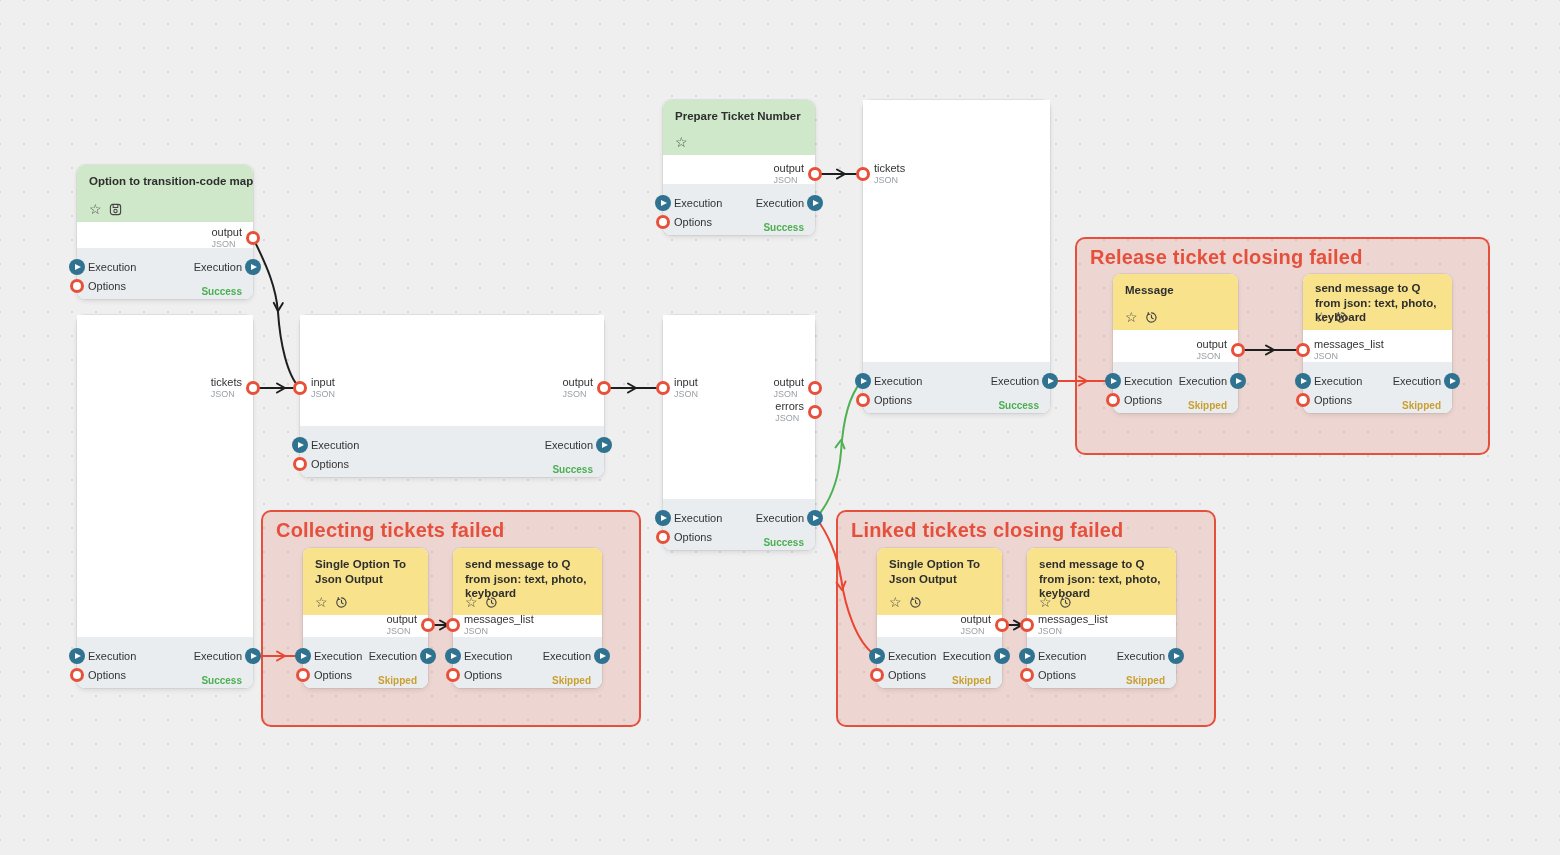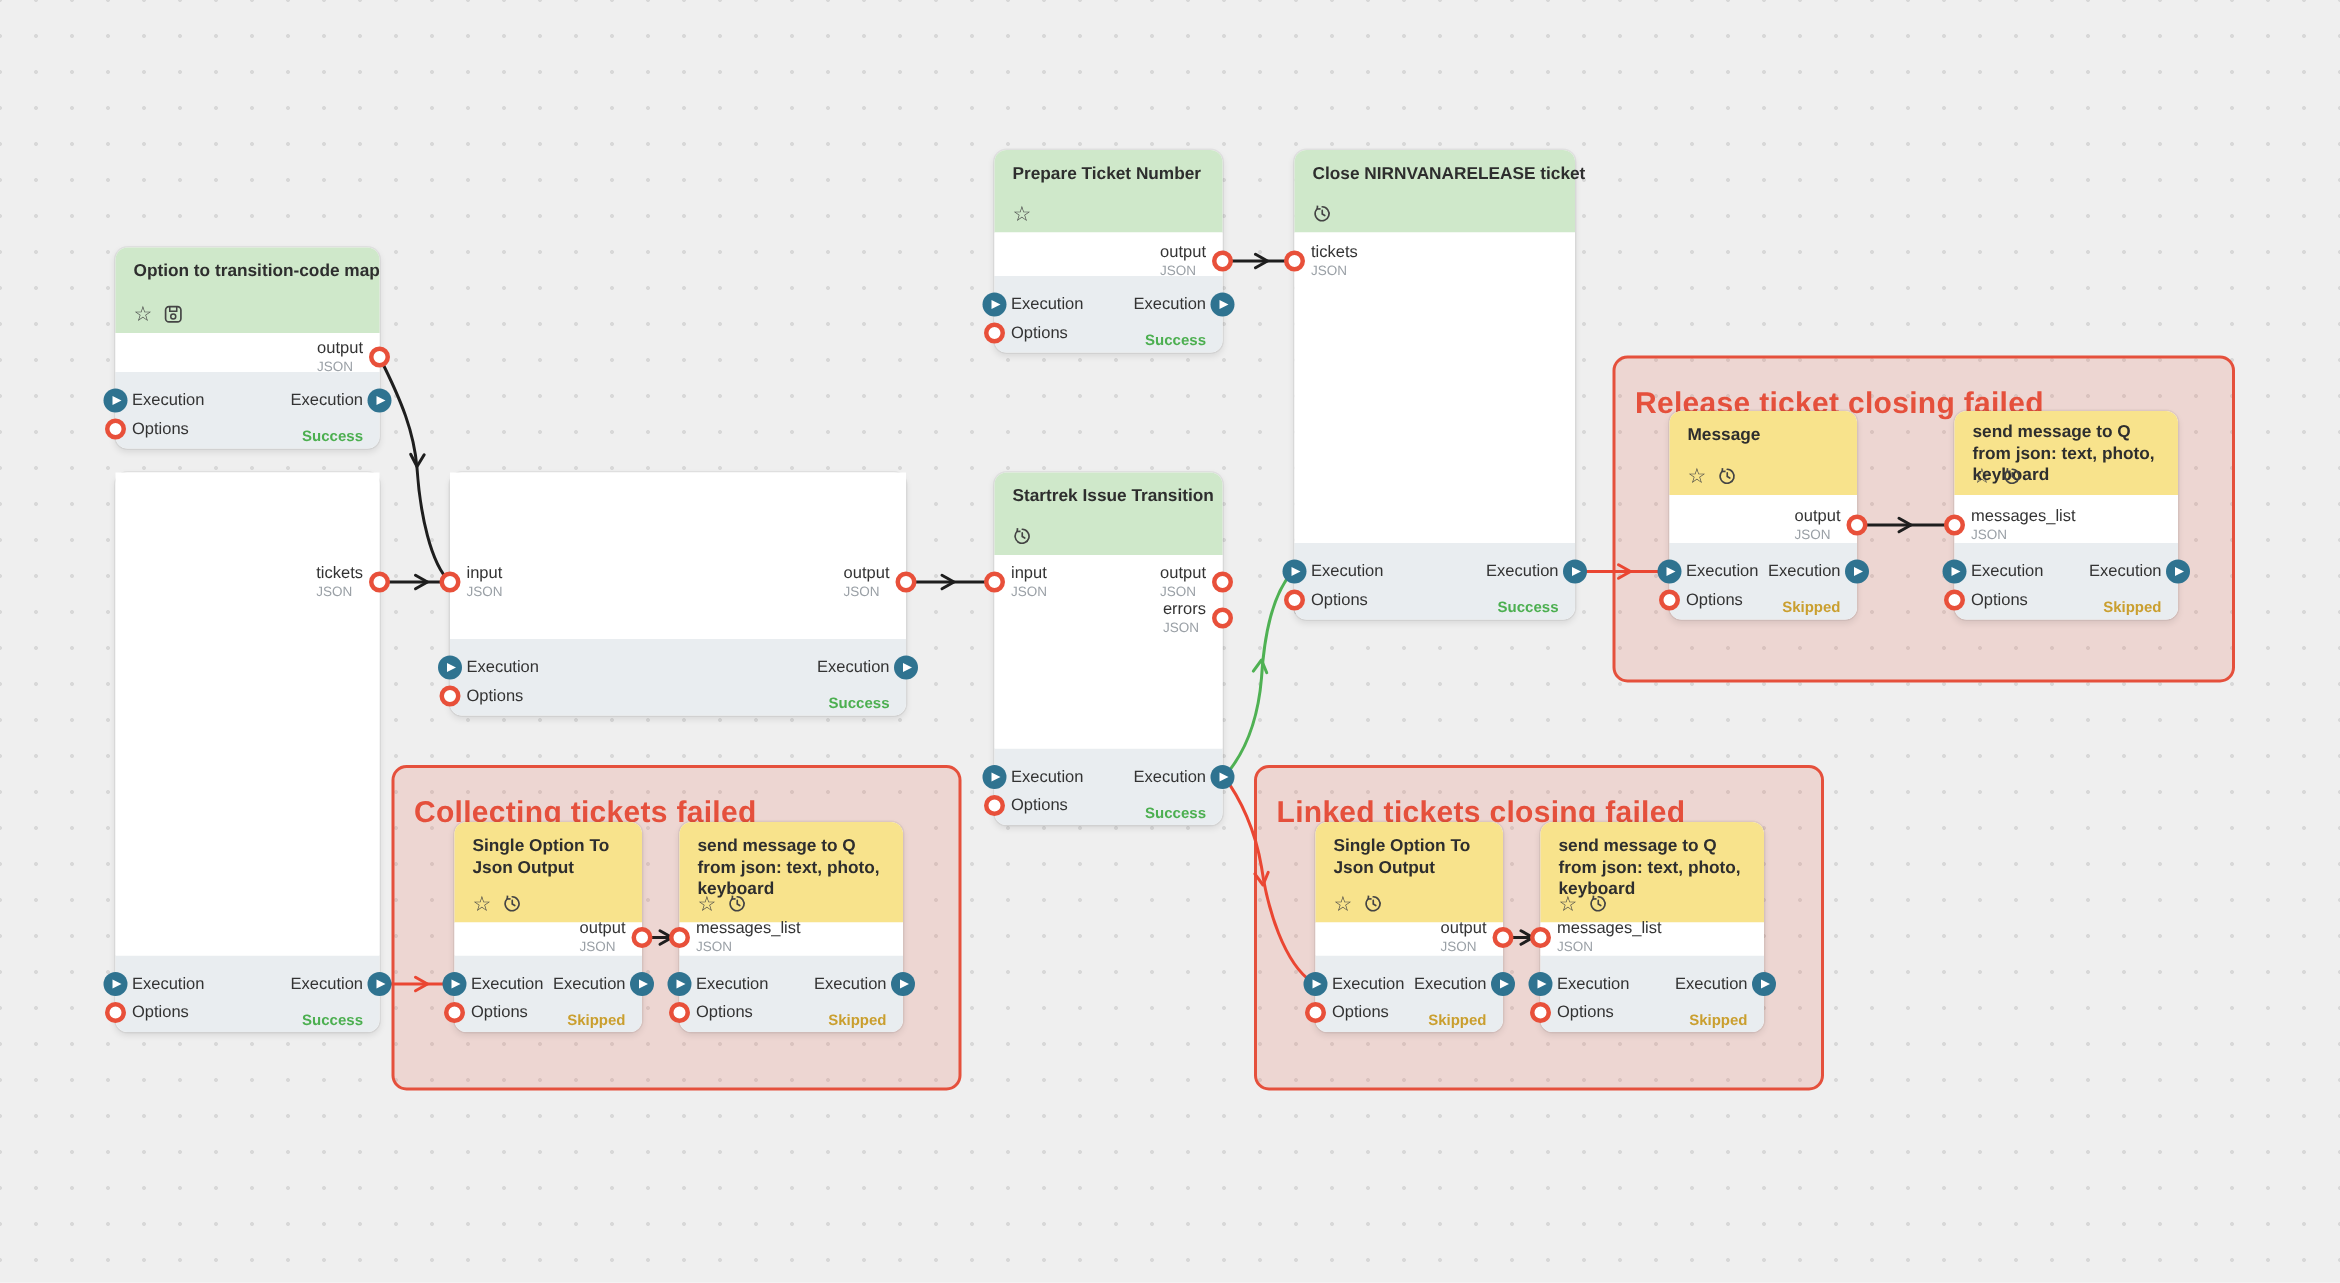--- a/index.html
+++ b/index.html
@@ -2,21 +2,21 @@
 <html><head>
 <meta charset="utf-8">
 <style>
   html,body{margin:0;padding:0;}
   body{width:1560px;height:855px;overflow:hidden;font-family:"Liberation Sans",sans-serif;}
   .canvas{position:relative;width:1560px;height:855px;background:#efefef;
     background-image:radial-gradient(circle,#d8d8d8 1.1px,transparent 1.5px);
     background-size:24px 24px;background-position:12px 12px;}
   .group{position:absolute;z-index:1;background:rgba(232,85,65,0.16);
     border:2px solid #e5503c;border-radius:10px;box-sizing:border-box;}
-  .gttl{color:#e5503c;font-size:20px;font-weight:700;padding:19px 13px;letter-spacing:.2px;}
+  .gttl{color:#e5503c;font-size:20px;font-weight:700;padding:7px 13px;letter-spacing:.2px;}
   svg.edges{position:absolute;left:0;top:0;z-index:2;pointer-events:none;}
   .node{position:absolute;z-index:3;background:#fff;border-radius:8px;display:flex;flex-direction:column;
     box-shadow:0 0 0 1px rgba(0,0,0,0.05),0 2px 5px rgba(0,0,0,0.10);}
   .hdr{position:relative;border-radius:8px 8px 0 0;padding:9px 12px 12px;box-sizing:border-box;flex:none;}
   .hdr.green{background:#cfe8ca;}
   .hdr.yellow{background:#f8e38c;}
   .ttl{font-size:11.5px;font-weight:600;color:#2e2e2e;line-height:1.28;}
   .ttl.nowrap{white-space:nowrap;}
   .icons{position:absolute;left:12px;bottom:6px;display:flex;gap:7px;align-items:center;height:14px;}
   .icon{display:inline-flex;align-items:center;color:#444;}
@@ -193,32 +193,20 @@
       </div>
     </div>
     <span class="dport" style="right:-7px;top:67px;"></span>
     <div class="dlabels r" style="right:11px;top:62px;">
       <div class="dn">output</div>
       <div class="dt">JSON</div>
     </div>
   </div>
 
   <div class="node" style="left:663px;top:315px;width:152px;height:235px;">
-    <div class="hdr green" style="height:55px;">
-      <div class="ttl nowrap">Startrek Issue Transition</div>
-      <div class="icons">
-        <span class="icon">
-            <svg width="13" height="13" viewBox="0 0 14 14">
-              <path d="M3.4,3.4 A5,5 0 1 0 7,2" fill="none" stroke="#444" stroke-width="1.2" stroke-linecap="round"></path>
-              <path d="M3.6,1.2 L3.4,3.6 L5.8,3.5" fill="none" stroke="#444" stroke-width="1.2" stroke-linejoin="round"></path>
-              <path d="M7,4.6 L7,7.2 L8.8,8.3" fill="none" stroke="#444" stroke-width="1.2" stroke-linecap="round"></path>
-            </svg>
-          </span>
-      </div>
-    </div>
     <div class="body"></div>
     <div class="ftr">
       <div class="frow">
         <span class="eport l"></span>
         <span class="flbl">Execution</span>
         <span class="flbl right">Execution</span>
         <span class="eport r"></span>
       </div>
       <div class="frow">
         <span class="oport"></span>
@@ -237,32 +225,20 @@
       <div class="dt">JSON</div>
     </div>
     <span class="dport" style="right:-7px;top:90px;"></span>
     <div class="dlabels r" style="right:11px;top:85px;">
       <div class="dn">errors</div>
       <div class="dt">JSON</div>
     </div>
   </div>
 
   <div class="node" style="left:863px;top:100px;width:187px;height:313px;">
-    <div class="hdr green" style="height:55px;">
-      <div class="ttl nowrap">Close NIRNVANARELEASE ticket</div>
-      <div class="icons">
-        <span class="icon">
-            <svg width="13" height="13" viewBox="0 0 14 14">
-              <path d="M3.4,3.4 A5,5 0 1 0 7,2" fill="none" stroke="#444" stroke-width="1.2" stroke-linecap="round"></path>
-              <path d="M3.6,1.2 L3.4,3.6 L5.8,3.5" fill="none" stroke="#444" stroke-width="1.2" stroke-linejoin="round"></path>
-              <path d="M7,4.6 L7,7.2 L8.8,8.3" fill="none" stroke="#444" stroke-width="1.2" stroke-linecap="round"></path>
-            </svg>
-          </span>
-      </div>
-    </div>
     <div class="body"></div>
     <div class="ftr">
       <div class="frow">
         <span class="eport l"></span>
         <span class="flbl">Execution</span>
         <span class="flbl right">Execution</span>
         <span class="eport r"></span>
       </div>
       <div class="frow">
         <span class="oport"></span>

